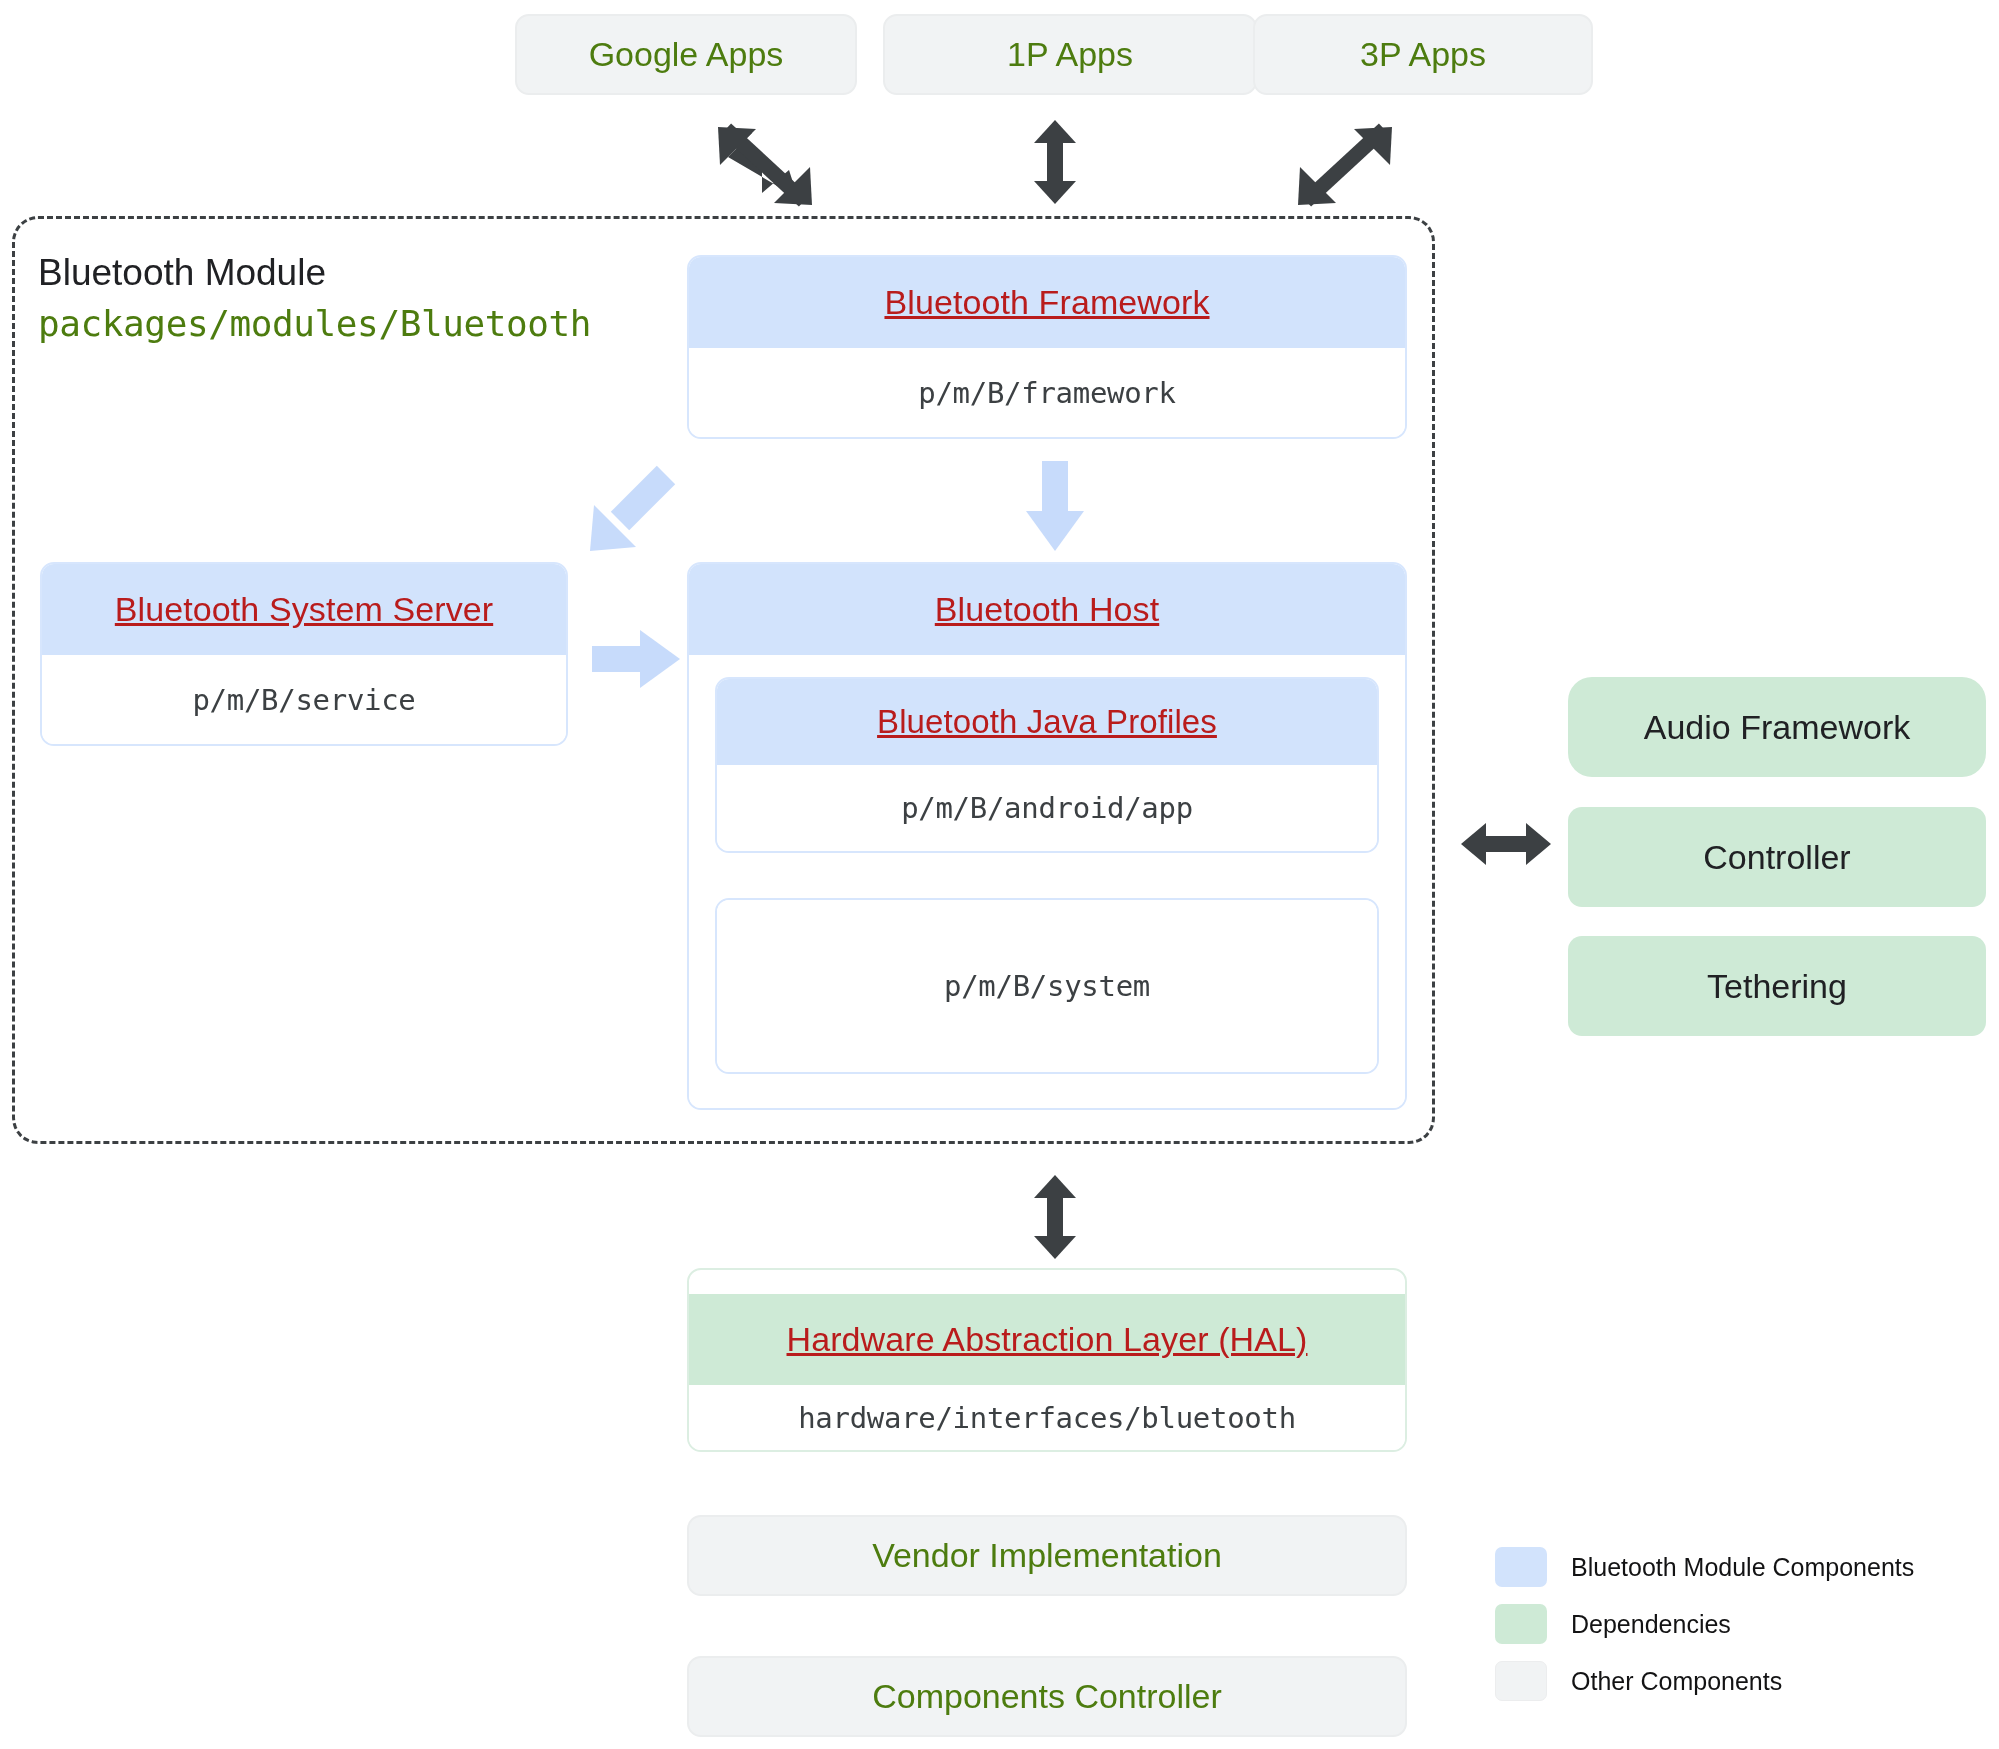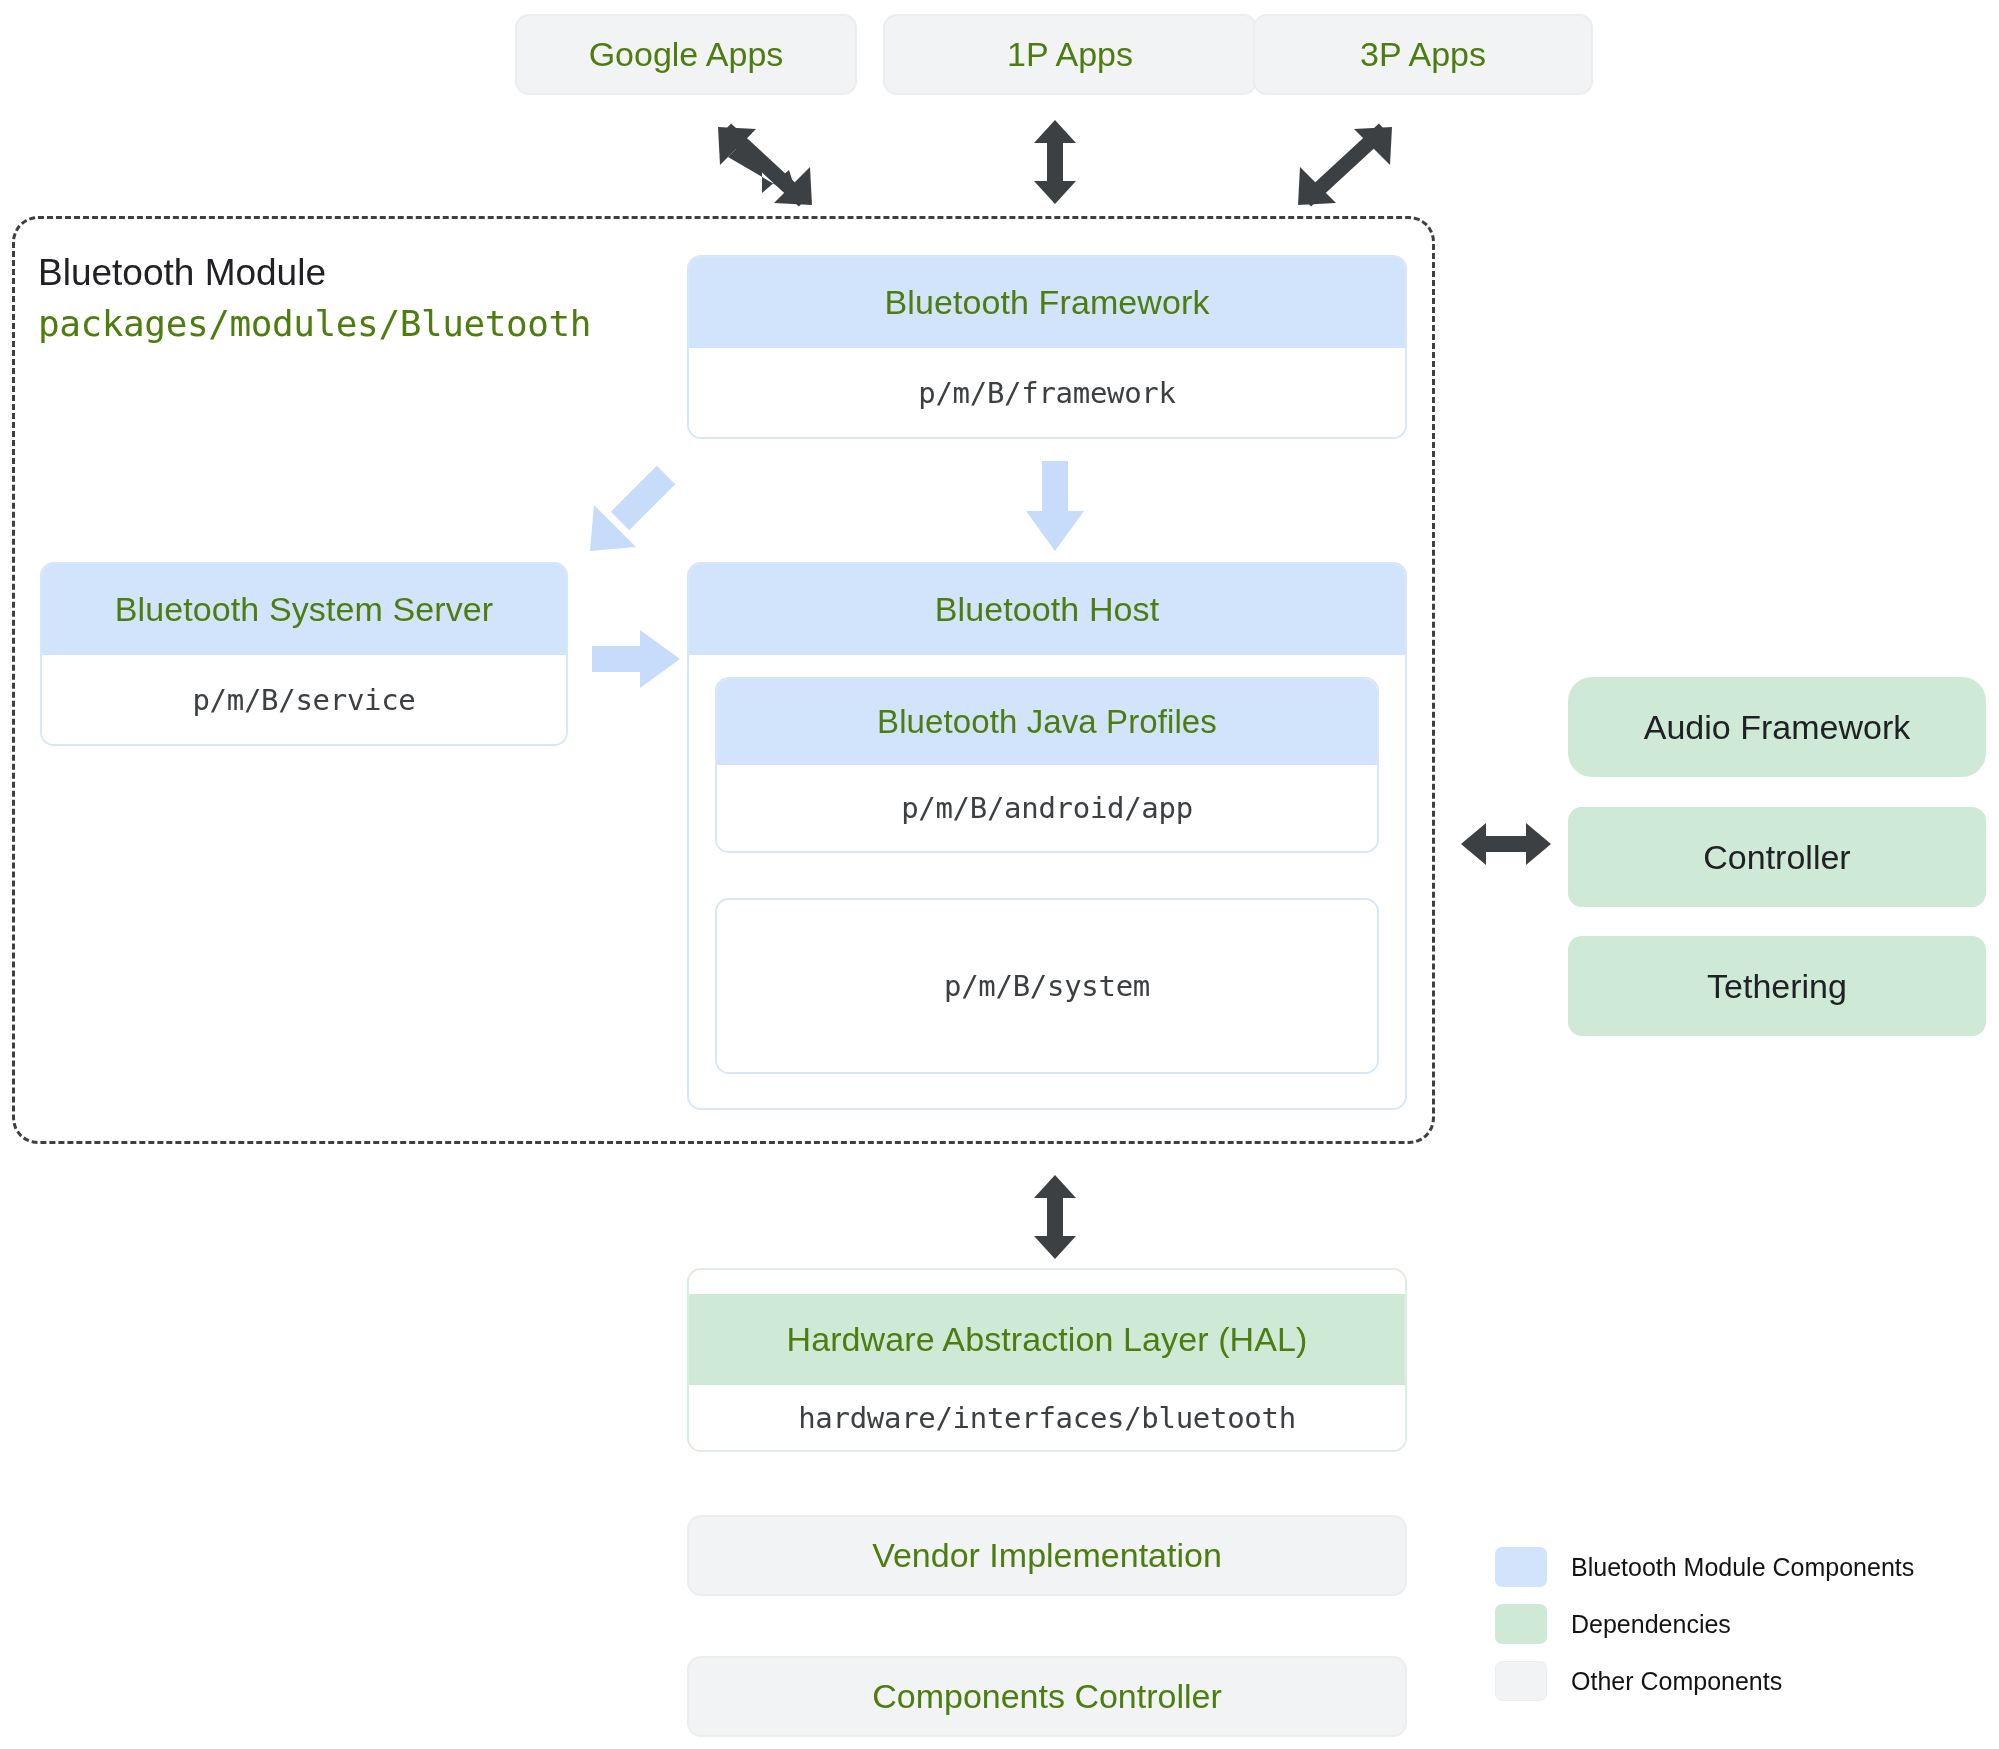--- a/index.html
+++ b/index.html
@@ -15,22 +15,23 @@
 
   
   .card {
     border-radius: 14px;
     display: flex; flex-direction: column;
     overflow: hidden;
   }
   .card-head {
     display: flex; align-items: center; justify-content: center;
     font-size: 34px;
-    color: #4d7c0f;
+    color: #b91c1c;
     letter-spacing: 0.1px;
+    text-decoration: underline;
   }
   .card-path {
     display: flex; align-items: center; justify-content: center;
     background: #ffffff;
     font-family: "DejaVu Sans Mono", monospace;
     font-size: 29px;
     color: #3C4043;
     letter-spacing: -0.3px;
   }
 

